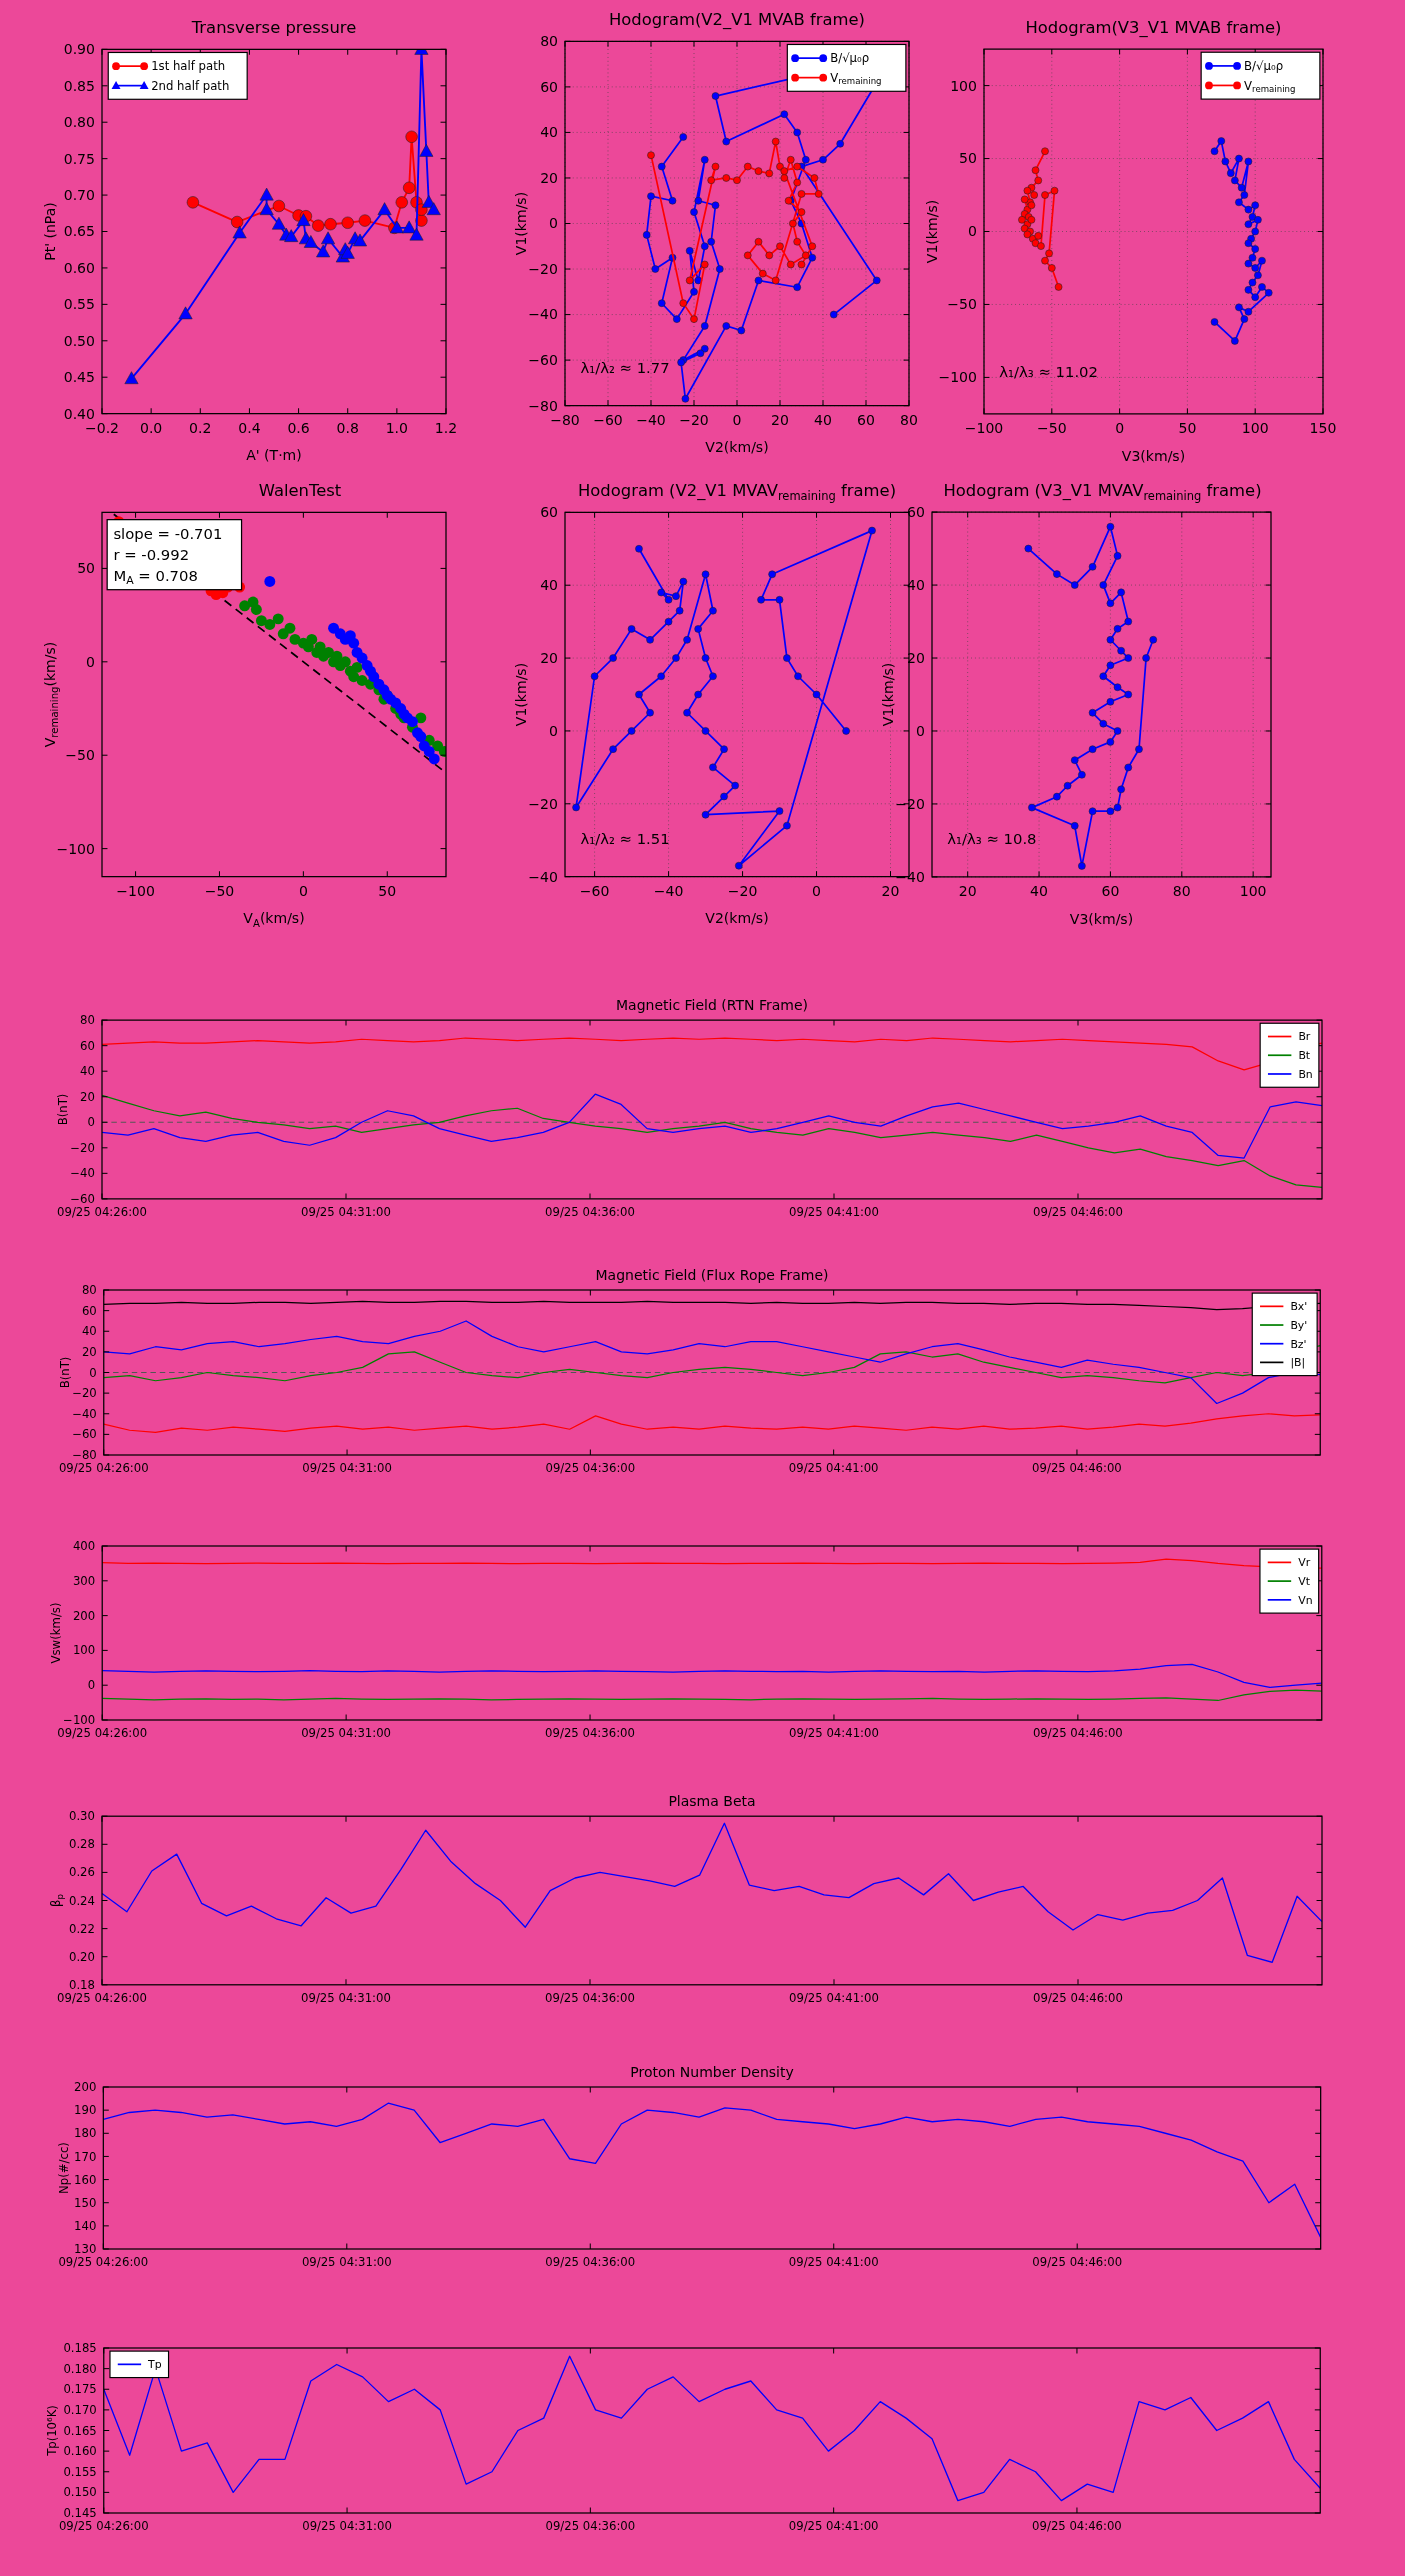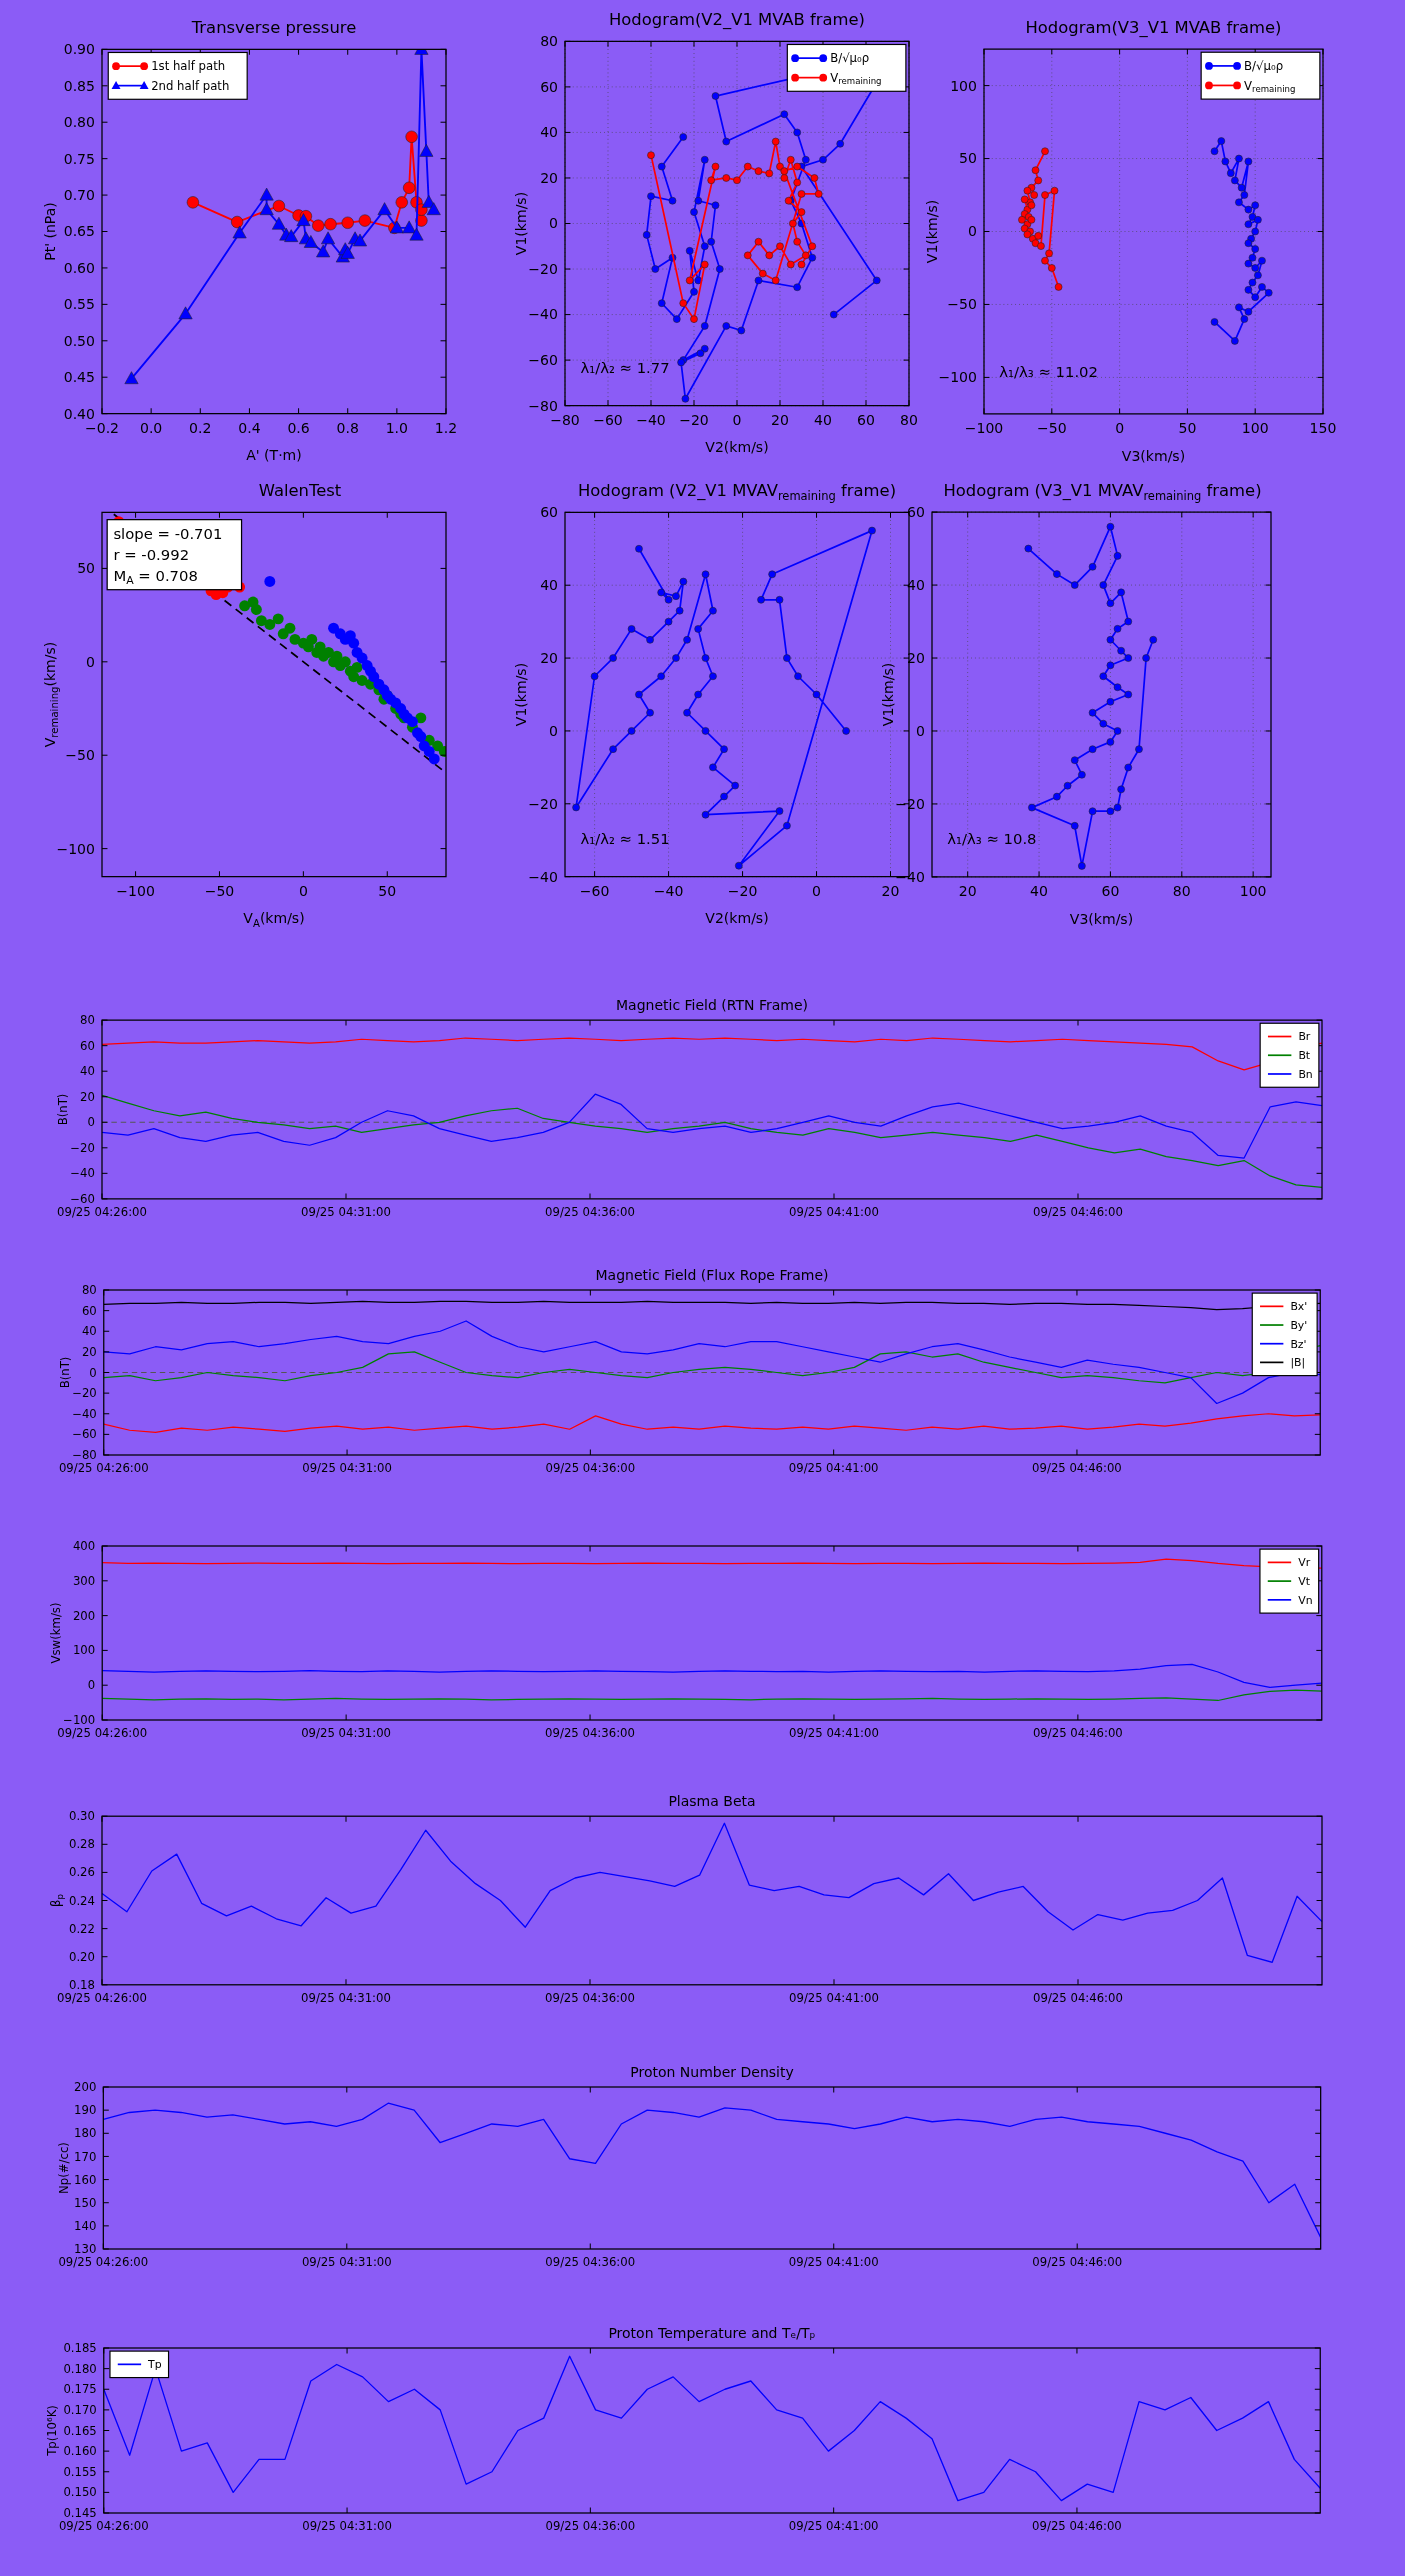--- a/index.html
+++ b/index.html
@@ -1,17 +1,17 @@
 <!DOCTYPE html>
 <html style="font-size:12.5px"><head>
 <meta charset="utf-8">
 <style>
   html,body{margin:0;padding:0;background:#ffffff;}
   body{width:1405px;height:2576px;position:relative;font-family:"DejaVu Sans",sans-serif;color:#000;}
-  .figure{position:absolute;left:0;top:0;width:1405px;height:2576px;background:#8b5cf6;}
+  .figure{position:absolute;left:0;top:0;width:1405px;height:2576px;background:#ec4899;}
   .chart{position:absolute;}
   .chart-title{position:absolute;left:0;right:0;margin:0;text-align:center;font-weight:normal;white-space:nowrap;}
   .panel .chart-title{top:-31px;font-size:16.4px;}
   .strip .chart-title{top:-23.4px;font-size:14px;}
   .plot{position:absolute;left:0;top:0;width:100%;height:100%;}
   svg{overflow:visible;display:block;}
   sub{font-size:70%;}
   
   #chart-0{left:102px;top:49px;width:344px;height:365px;}
   #chart-1{left:565px;top:41px;width:344px;height:365px;}
@@ -1181,21 +1181,20 @@
             <text x="-9" y="94.39285714285715" text-anchor="end">170</text>
             <text x="-9" y="64.67857142857142" text-anchor="end">180</text>
             <text x="-9" y="34.96428571428572" text-anchor="end">190</text>
             <text x="-9" y="5.25" text-anchor="end">200</text>
           </g>
           <text x="-45.2" y="104" text-anchor="middle" font-size="15" transform="rotate(-90 -45.2 104)"><tspan>Np(#/cc)</tspan></text>
         </svg>
       </div>
   </section>
   <section class="chart strip" id="chart-11">
-    <h2 class="chart-title">Proton Temperature and Tₑ/Tₚ</h2>
     <div class="plot">
         <svg width="1220" height="165" viewBox="0 0 1563 212">
           <defs>
             <clipPath id="clip11">
               <rect x="0" y="0" width="1563" height="212"></rect>
             </clipPath>
           </defs>
           <g clip-path="url(#clip11)">
             <polyline points="0.0,53.0 33.3,137.8 66.5,26.5 99.8,132.5 133.0,121.9 166.3,185.5 199.5,143.1 232.8,143.1 266.0,42.4 299.3,21.2 332.6,37.1 365.8,68.9 399.1,53.0 432.3,79.5 465.6,174.9 498.8,159.0 532.1,106.0 565.3,90.1 598.6,10.6 631.9,79.5 665.1,90.1 698.4,53.0 731.6,37.1 764.9,68.9 798.1,53.0 831.4,42.4 864.6,79.5 897.9,90.1 931.1,132.5 964.4,106.0 997.7,68.9 1030.9,90.1 1064.2,116.6 1097.4,196.1 1130.7,185.5 1163.9,143.1 1197.2,159.0 1230.4,196.1 1263.7,174.9 1297.0,185.5 1330.2,68.9 1363.5,79.5 1396.7,63.6 1430.0,106.0 1463.2,90.1 1496.5,68.9 1529.7,143.1 1563.0,180.2" fill="none" stroke="#0000ff" stroke-width="1.7" stroke-linejoin="round"></polyline>
           </g>

